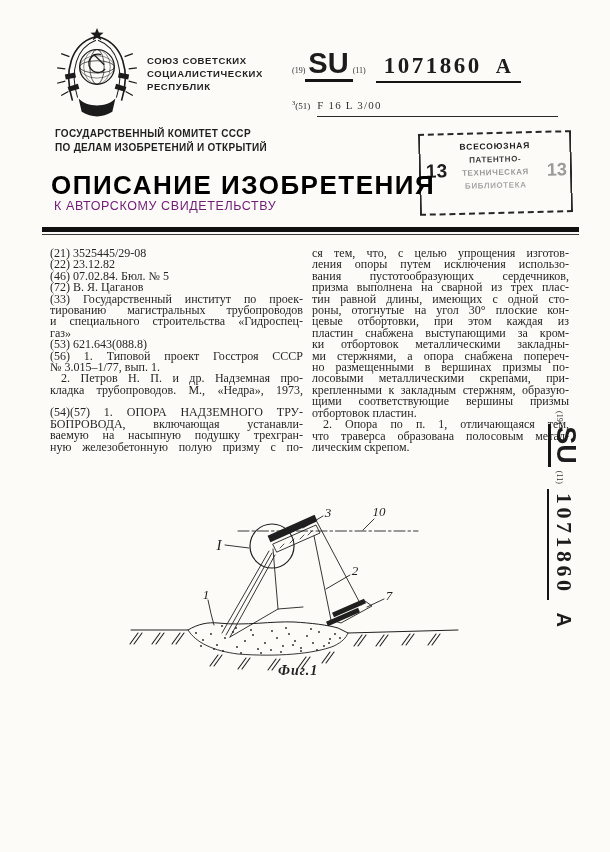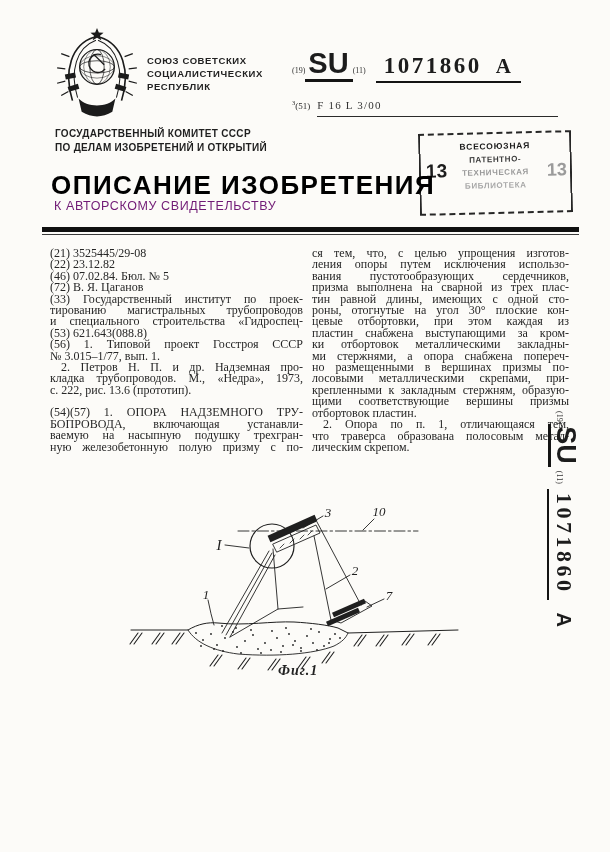--- a/index.html
+++ b/index.html
@@ -125,26 +125,26 @@
   <div class="abs sepline"></div>
 
   <div class="col col-left">
       <div class="bline">(21) 3525445/29-08</div>
       <div class="bline">(22) 23.12.82</div>
       <div class="bline">(46) 07.02.84. Бюл. № 5</div>
       <div class="bline">(72) В. Я. Цаганов</div>
       <div class="bline just">(33) Государственный институт по проек-</div>
       <div class="bline just">тированию магистральных трубопроводов</div>
       <div class="bline just">и специального строительства «Гидроспец-</div>
+      <div class="bline">газ»</div>
       <div class="bline">(53) 621.643(088.8)</div>
       <div class="bline just">(56) 1. Типовой проект Госстроя СССР</div>
       <div class="bline">№ 3.015–1/77, вып. 1.</div>
       <div class="bline just ind">2. Петров Н. П. и др. Надземная про-</div>
       <div class="bline just">кладка трубопроводов. М., «Недра», 1973,</div>
-      <div class="bline">с. 222, рис. 13.6 (прототип).</div>
       <div class="bline just gap">(54)(57) 1. ОПОРА НАДЗЕМНОГО ТРУ-</div>
       <div class="bline just">БОПРОВОДА, включающая устанавли-</div>
       <div class="bline just">ваемую на насыпную подушку трехгран-</div>
       <div class="bline just">ную железобетонную полую призму с по-</div>
     </div>
   <div class="col col-right">
       <div class="bline just">ся тем, что, с целью упрощения изготов-</div>
       <div class="bline just">ления опоры путем исключения использо-</div>
       <div class="bline just">вания пустотообразующих сердечников,</div>
       <div class="bline just">призма выполнена на сварной из трех плас-</div>

